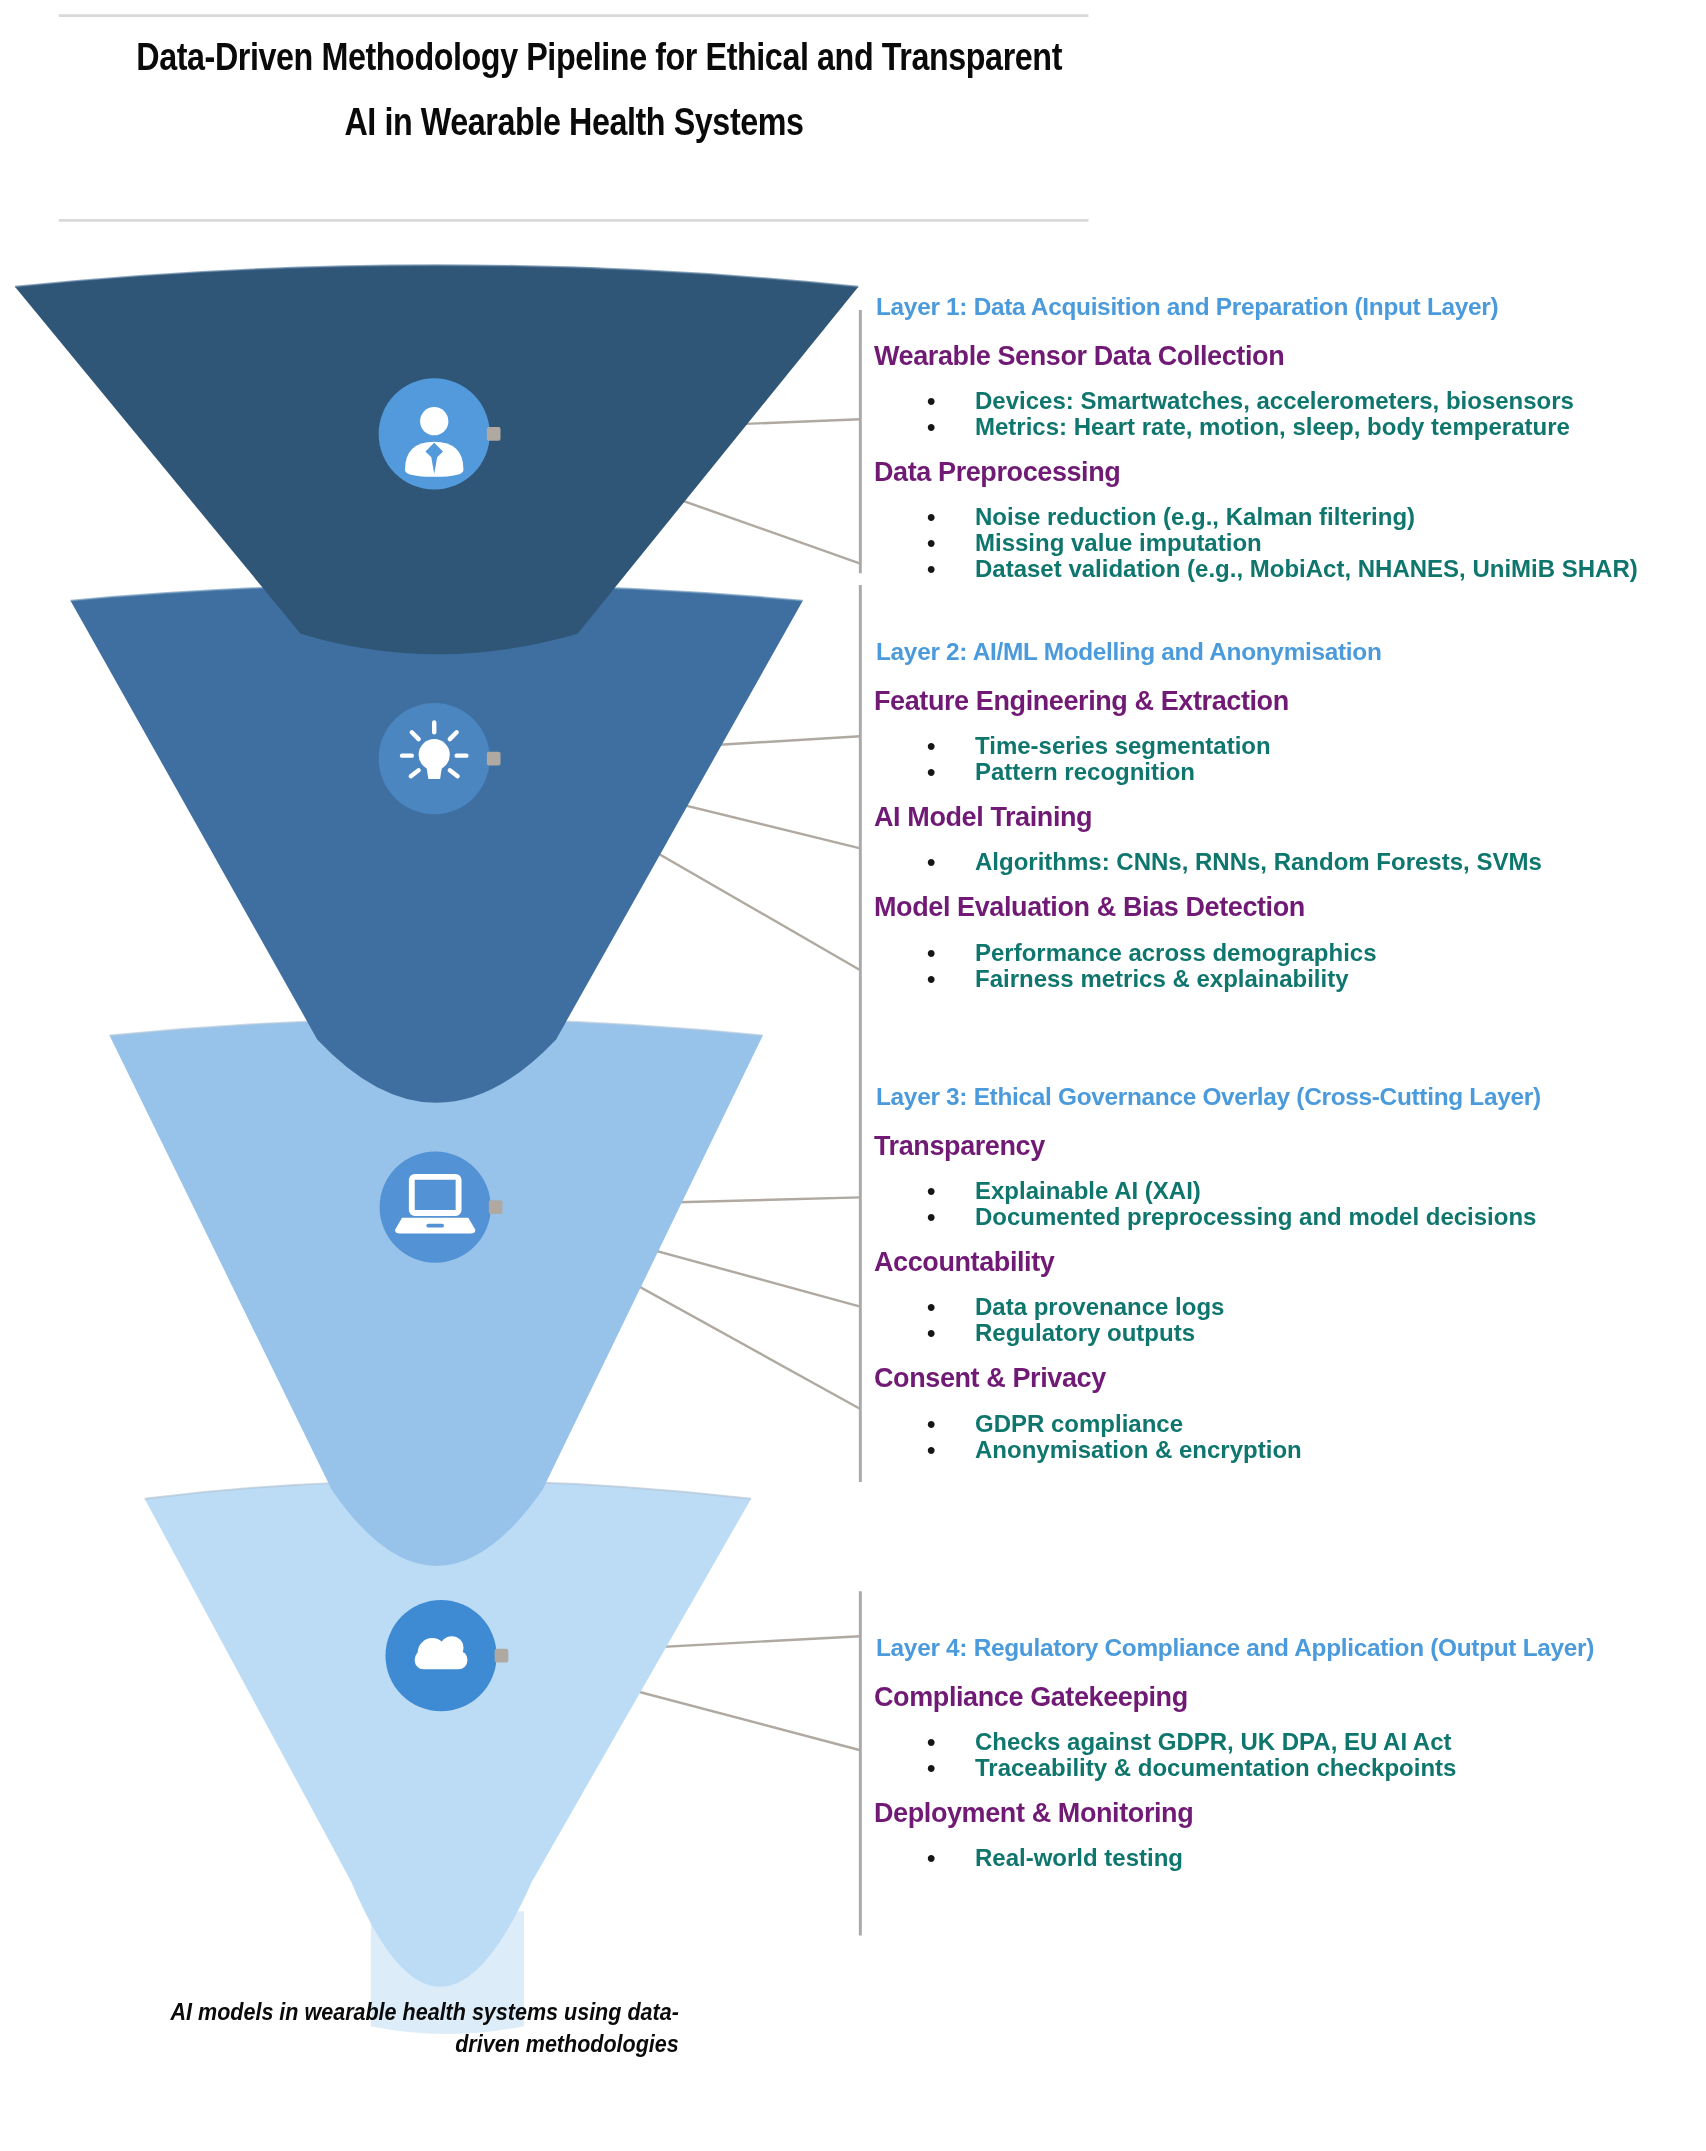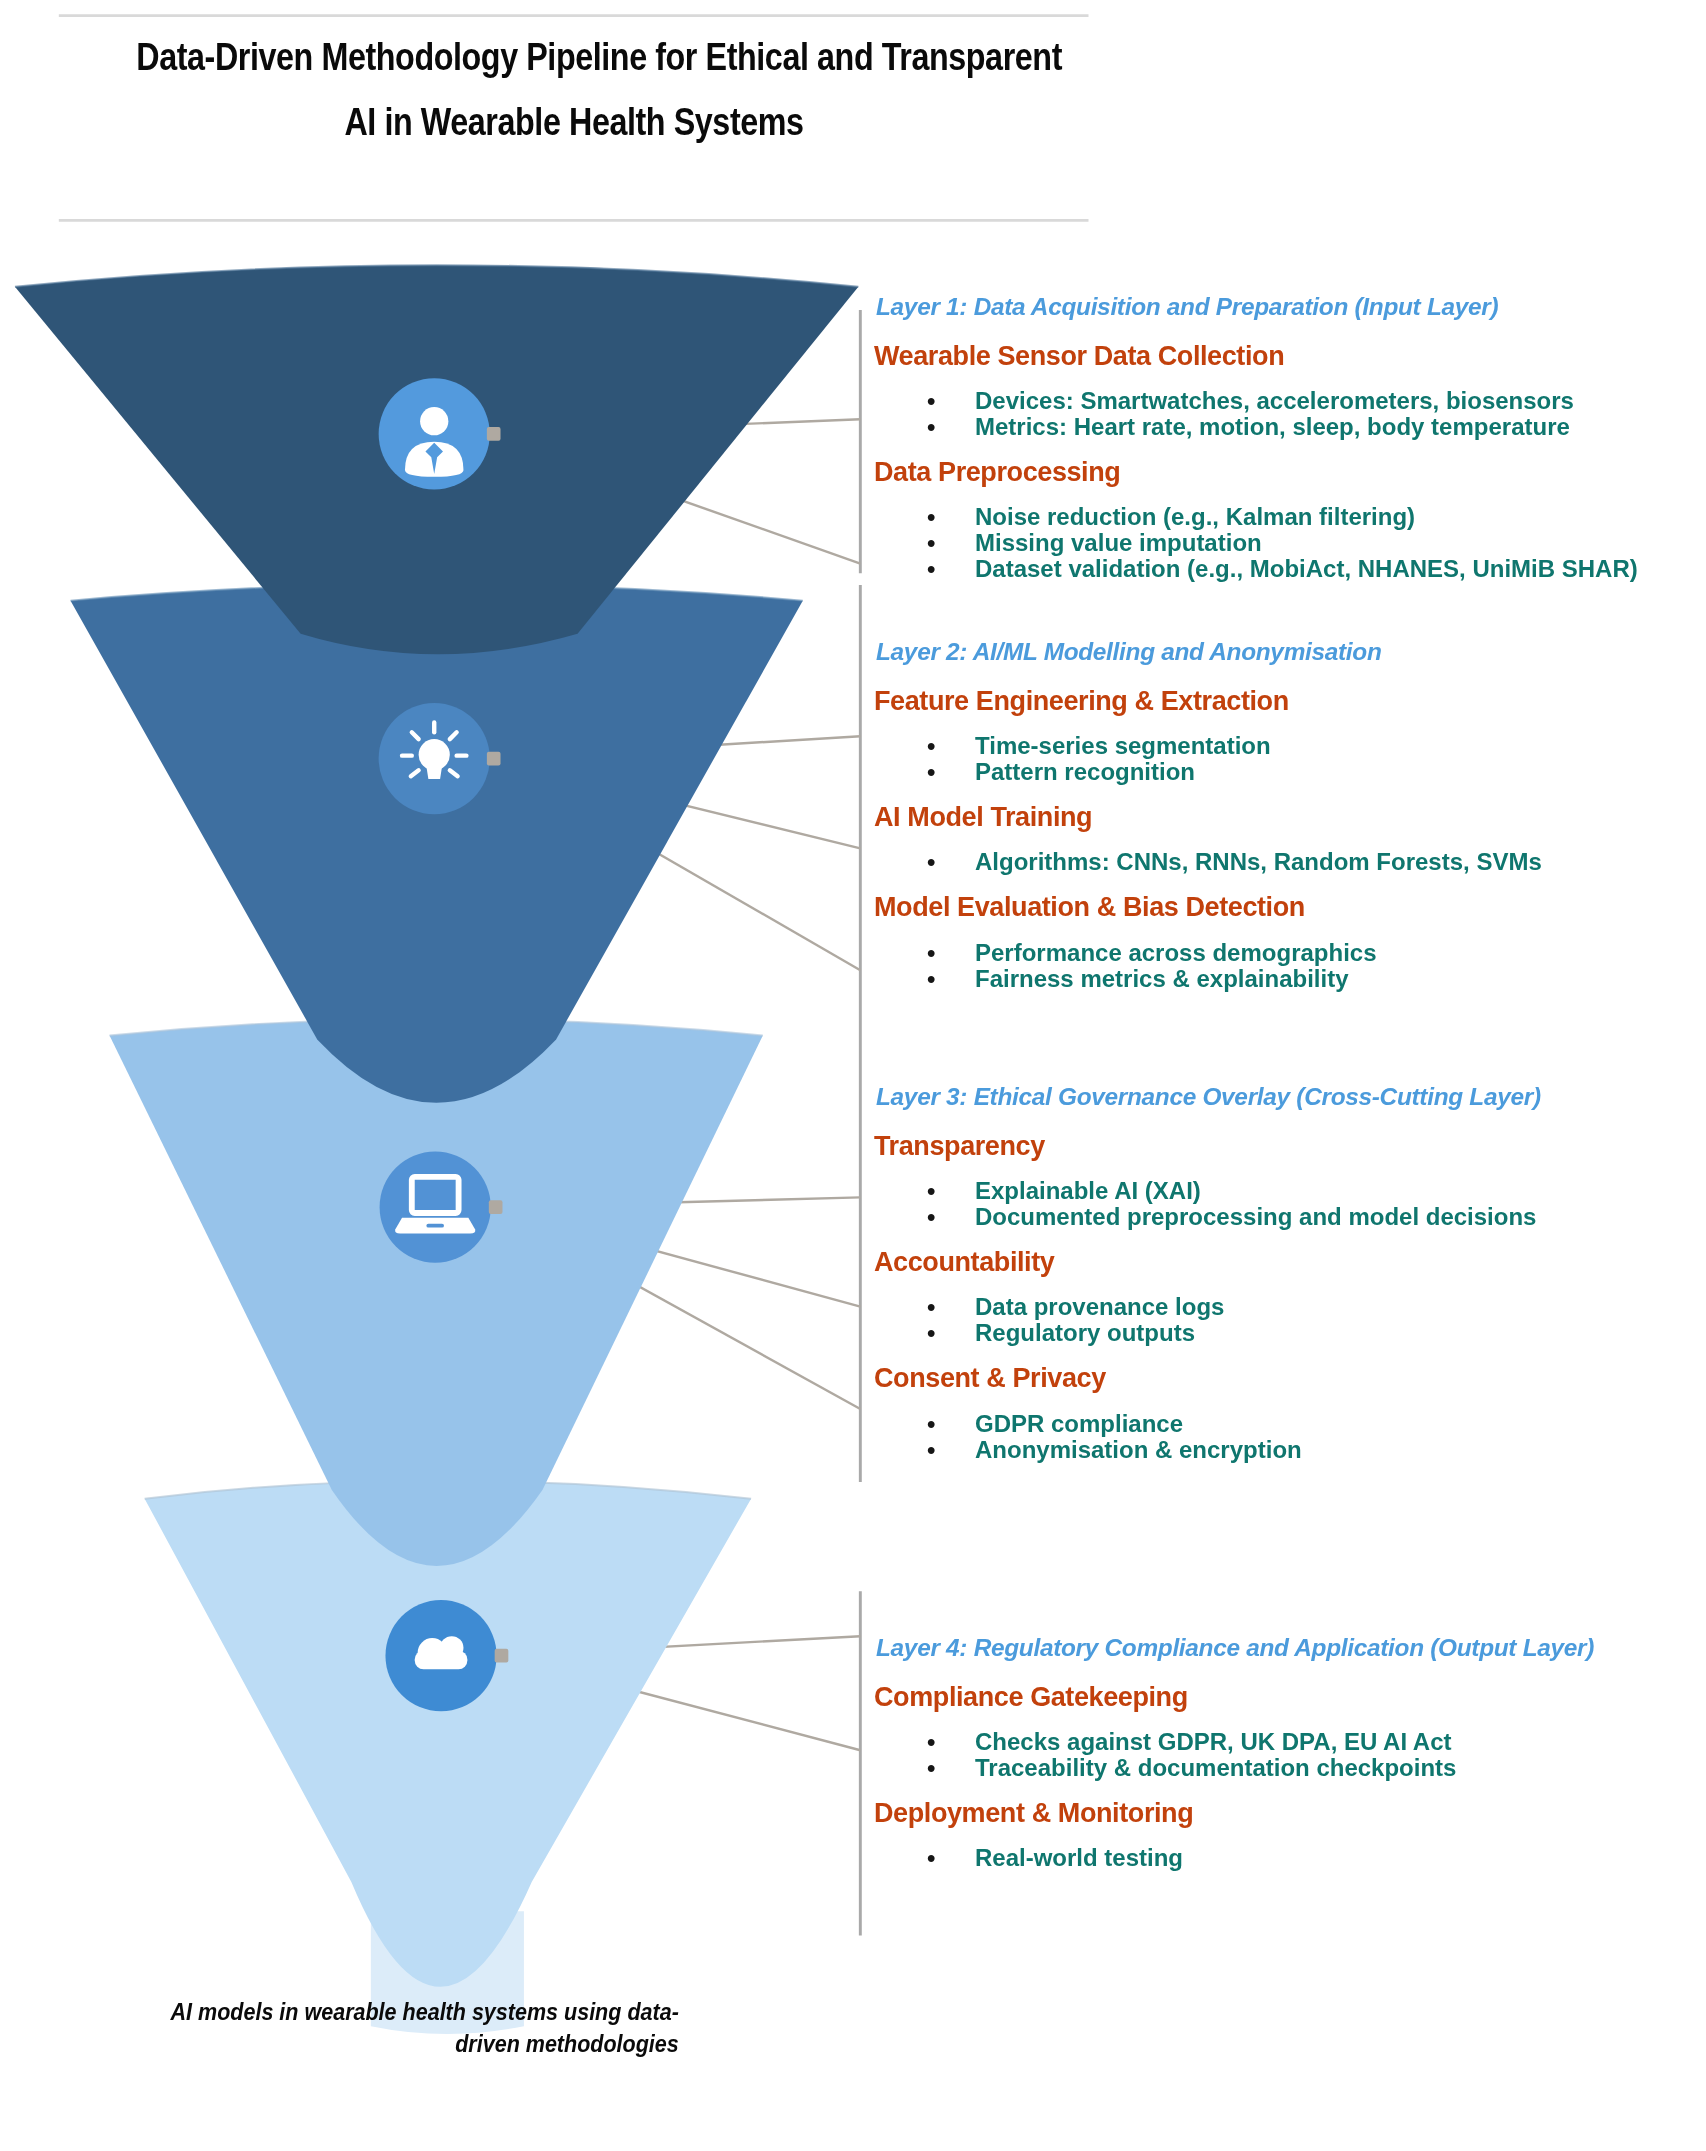--- a/index.html
+++ b/index.html
@@ -7,22 +7,22 @@
          font-family:"Liberation Sans",sans-serif;}
   #funnel-svg{position:absolute;left:0;top:0;z-index:0;}
   .white{fill:#ffffff;}
   
   #title-block{position:absolute;left:59px;top:25px;width:1030px;text-align:center;z-index:2;}
   .title-line{display:block;font-weight:bold;font-size:38px;line-height:65px;color:#0a0a0a;
               letter-spacing:-0.5px;transform:scaleX(0.85);white-space:nowrap;}
   
   .layer-block{position:absolute;left:874px;width:800px;z-index:2;}
   .layer-heading{font-weight:bold;font-size:24.4px;line-height:31px;color:#4b9bdc;
-                 letter-spacing:-0.3px;margin:0 0 17.6px 2px;white-space:nowrap;font-style:italic;}
-  .sec-title{font-weight:bold;font-size:27px;line-height:33px;color:#c2410c;
+                 letter-spacing:-0.3px;margin:0 0 17.6px 2px;white-space:nowrap;}
+  .sec-title{font-weight:bold;font-size:27px;line-height:33px;color:#701a75;
              letter-spacing:-0.4px;margin:0 0 15.6px 0;white-space:nowrap;}
   .bullets{margin:0 0 15.6px 0;}
   .bullet-row{position:relative;padding-left:101px;font-weight:bold;font-size:24px;
               line-height:26px;color:#0f766e;white-space:nowrap;}
   .bullet-row::before{content:"\2022";position:absolute;left:53px;top:0;color:#161616;}
   
   #caption{position:absolute;left:98px;top:1996px;width:605px;text-align:right;z-index:2;}
   .caption-line{display:block;font-weight:bold;font-style:italic;font-size:23.4px;line-height:32px;
                 color:#0a0a0a;transform:scaleX(0.92);white-space:nowrap;}
   .rim{fill:none;stroke-width:2;opacity:0.65;}

